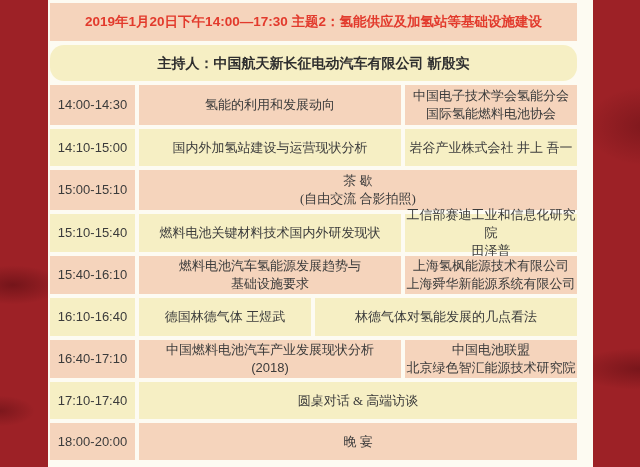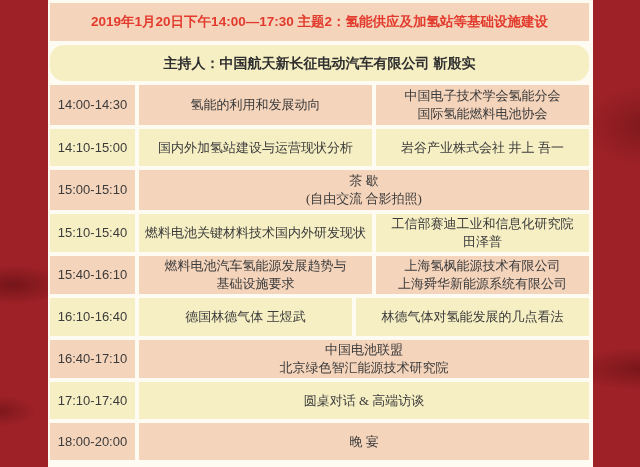--- a/index.html
+++ b/index.html
@@ -18,36 +18,36 @@
       radial-gradient(ellipse 95px 30px at 100% 79%, rgba(50,0,6,0.34), transparent 70%),
       radial-gradient(ellipse 85px 55px at 101% 27%, rgba(50,0,6,0.28), transparent 72%),
       radial-gradient(ellipse 50px 22px at 0% 88%, rgba(50,0,6,0.3), transparent 70%);
   }
 
   .agenda-table {
     position: absolute; left: 48px; top: 0;
     width: 545px; height: 467px;
     box-sizing: border-box;
     background: #fdfbf2;
-    padding: 3px 4px 0 2px;
+    padding: 3px 16px 0 2px;
     display: flex; flex-direction: column; gap: 4px;
   }
 
   .row { display: flex; gap: 4px; flex: none; }
 
   .cell {
     display: flex; align-items: center; justify-content: center;
     text-align: center;
     color: #3b3b3b;
     font-size: 13px; line-height: 18px;
     white-space: pre-line;
     box-sizing: border-box;
   }
   .time    { width: 85px;  flex: none; }
-  .topic   { width: 233px; flex: none; }
+  .topic   { width: 262px; flex: none; }
   .speaker { flex: 1; }
   .merged  { flex: 1; font-family: Liberation Serif, serif; }
   .full    { flex: 1; }
 
   .pink  > .cell { background: #f5d4bc; }
   .cream > .cell { background: #f6efc4; }
 
   .session-title-text {
     color: #e23a2c;
     font-weight: bold;
@@ -110,20 +110,22 @@
   </div>
 
   <div class="row cream" style="height:38px">
     <div class="cell time">16:10-16:40</div>
     <div class="cell speaker">德国林德气体 王煜武</div>
     <div class="cell topic">林德气体对氢能发展的几点看法</div>
   </div>
 
   <div class="row pink" style="height:38px">
     <div class="cell time">16:40-17:10</div>
+    <div class="cell topic">中国燃料电池汽车产业发展现状分析
+(2018)</div>
     <div class="cell speaker">中国电池联盟
 北京绿色智汇能源技术研究院</div>
   </div>
 
   <div class="row cream" style="height:37px">
     <div class="cell time">17:10-17:40</div>
     <div class="cell merged">圆桌对话 &amp; 高端访谈</div>
   </div>
 
   <div class="row pink" style="height:37px">

